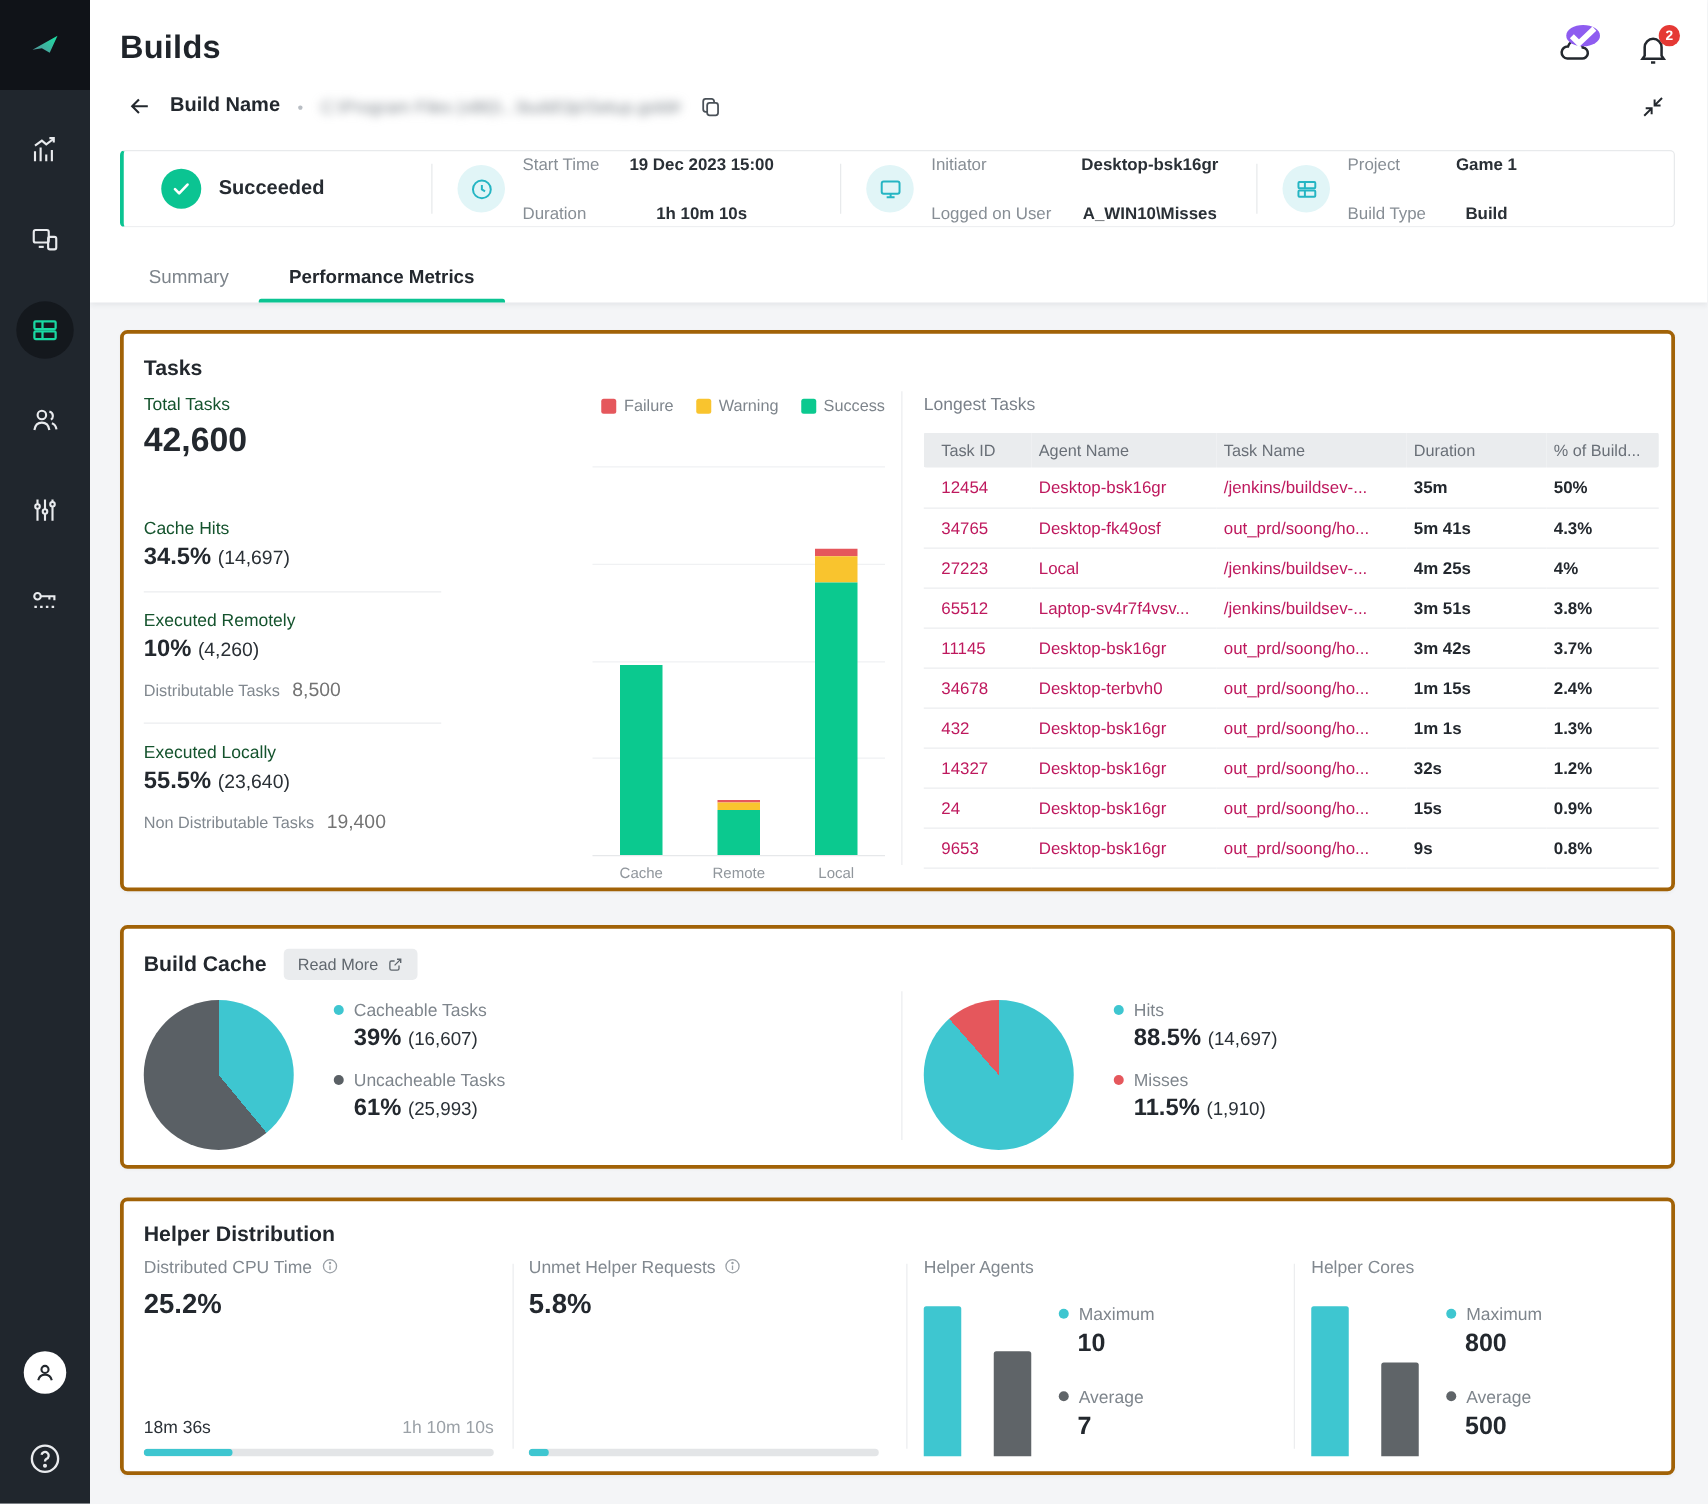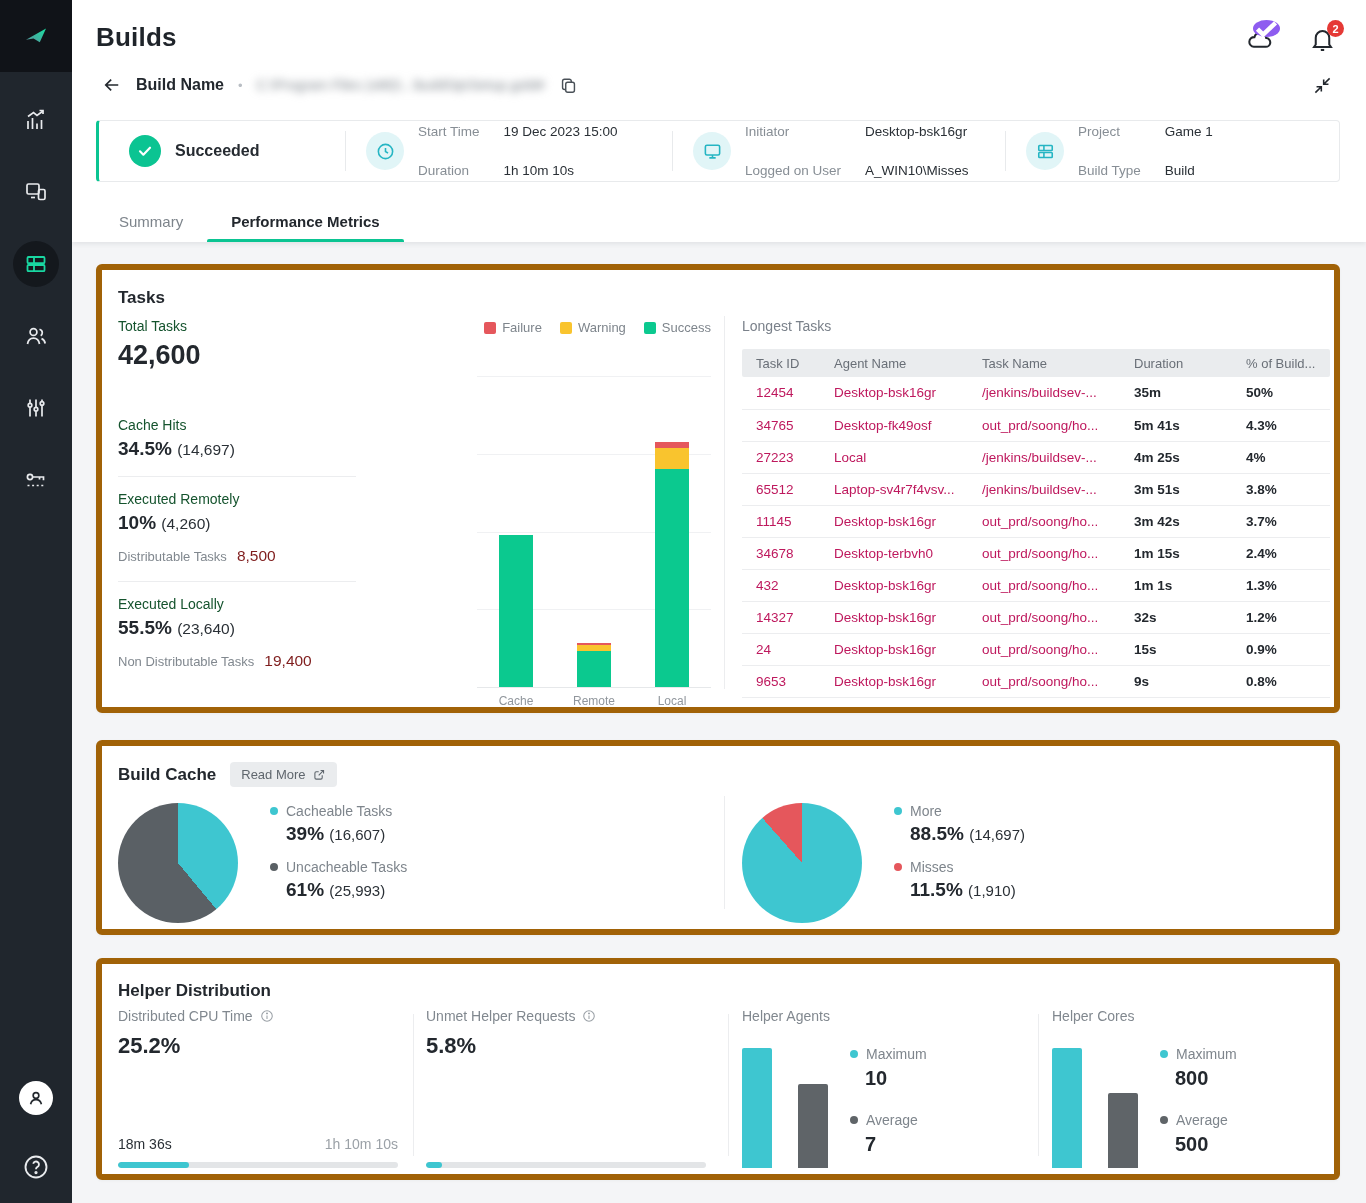--- a/index.html
+++ b/index.html
@@ -46,43 +46,43 @@
   .status-first { width:246px; padding-left:30px; gap:14px; }
   .check-circle { width:32px; height:32px; border-radius:50%; background:#0BC492; display:flex; align-items:center; justify-content:center; color:#fff; }
   .check-circle svg { width:16px; height:16px; }
   .status-text { font-size:16px; font-weight:600; color:#262B31; }
   .info-seg { gap:14px; padding-left:20px; }
   .seg-time { width:326px; } .seg-init { width:332px; } .seg-proj { flex:1; }
   .teal-circle { width:38px; height:38px; border-radius:50%; background:#E1F5F7; display:flex; align-items:center; justify-content:center; color:#25B5C3; flex:none; }
   .teal-circle svg { width:19px; height:19px; }
   .kv { display:grid; grid-template-columns:auto auto; column-gap:18px; row-gap:4px; font-size:13.5px;gap:24px; }
   .kv .k { color:#878E95; }
-  .kv .v { color:#2A3036; font-weight:400; }
+  .kv .v { color:#2A3036; font-weight:700;text-align:center; }
 
   
   .tabs { position:absolute; left:23px; bottom:0; display:flex; }
   .tab { padding:10px 24px 12px; font-size:15px; color:#7D848B; cursor:pointer; position:relative; }
   .tab.active { color:#23282E; font-weight:700; }
   .tab.active::after { content:""; position:absolute; left:0; right:0; bottom:0; height:3px; background:#0BC492; border-radius:2px 2px 0 0; }
 
   
   .content { position:absolute; left:0; top:242px; width:100%; height:961px; padding:22px 24px; }
-  .card { background:#fff; border:6px solid #a16207; border-radius:6px; box-shadow:0 1px 3px rgba(30,40,50,.04); position:relative; }
+  .card { background:#fff; border:3px solid #a16207; border-radius:6px; box-shadow:0 1px 3px rgba(30,40,50,.04); position:relative; }
   .card-title { font-size:17px; font-weight:700; color:#23282E; }
 
   
   .tasks-card { width:1244px; height:449px; }
   .tasks-card .card-title { position:absolute; left:16px; top:18px; }
   .stats-col { position:absolute; left:16px; top:48px; width:250px; }
   .stat-label { font-size:14px; color:#14532d; }
   .stat-big { font-size:27px; font-weight:700; color:#23282E; margin-top:6px; }
   .stat-pct { font-size:19px; font-weight:700; color:#23282E; margin-top:5px; }
   .stat-pct .cnt { font-size:15.5px; font-weight:400; color:#2A3036; }
   .sub-row { margin-top:13px; font-size:13px; color:#81888F; }
-  .sub-row .sub-val { font-size:15.5px; color:#7f1d1d; margin-left:10px; }
+  .sub-row .sub-val { font-size:15.5px; color:#737373; margin-left:10px; }
   .stat-div { border:none; border-top:1px solid #ECEDEF; margin:16px 0 14px; width:238px; }
   .mt-gap1 { margin-top:34px; }
 
   .chart-area { position:absolute; left:300px; top:48px; width:312px; height:372px; }
   .chart-legend { position:absolute; right:3px; top:2px; display:flex; gap:18px; }
   .legend-item { display:flex; align-items:center; gap:6px; font-size:13px; color:#7E858C; }
   .legend-sq { width:12px; height:12px; border-radius:2px; }
   .y-axis { position:absolute; left:0; top:58px; width:58px; height:311px; }
   .ytick { position:absolute; right:0; transform:translateY(-50%); font-size:11.5px; color:#9CA2A8; }
   .plot { position:absolute; left:75px; top:58px; width:234px; height:311px; }
@@ -531,21 +531,21 @@
           <span>61%</span> <span class="cnt">(25,993)</span>
         </div>
       </div>
 
       <div class="v-div"></div>
 
       <div class="pie pie2" id="pieHits" style="background: conic-gradient(rgb(62, 198, 208) 0%, rgb(62, 198, 208) 88.5%, rgb(229, 87, 92) 88.5%, rgb(229, 87, 92) 100%);"></div>
       <div class="pie-legend pl-2">
         <div class="dot-row">
           <span class="dot" id="dotHits" style="background: rgb(62, 198, 208);"></span>
-          <span>More</span>
+          <span>Hits</span>
         </div>
         <div class="pie-pct">
           <span>88.5%</span> <span class="cnt">(14,697)</span>
         </div>
         <div class="dot-row">
           <span class="dot" id="dotMisses" style="background: rgb(229, 87, 92);"></span>
           <span>Misses</span>
         </div>
         <div class="pie-pct">
           <span>11.5%</span> <span class="cnt">(1,910)</span>

